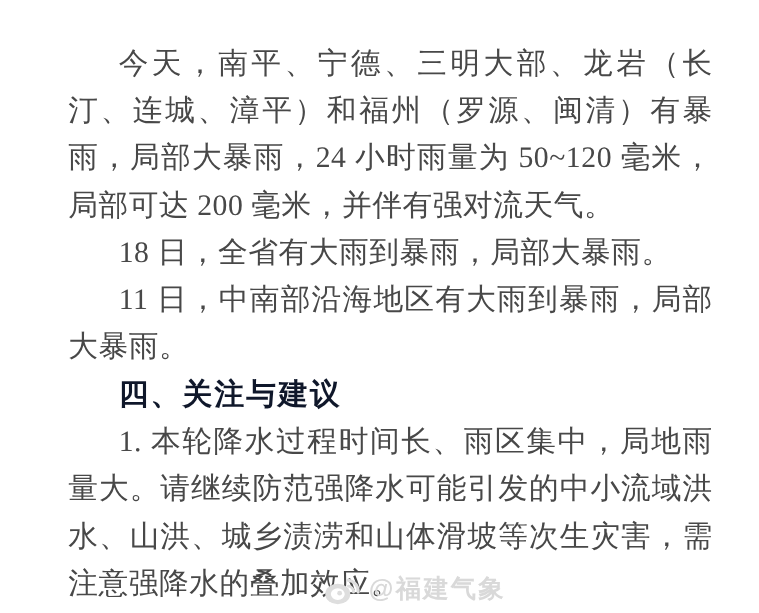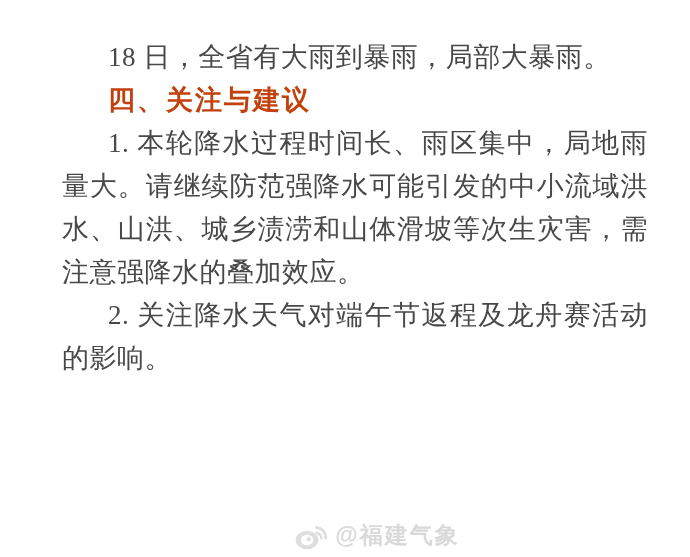--- a/index.html
+++ b/index.html
@@ -26,21 +26,21 @@
     letter-spacing: 0.5px;
   }
   .doc p {
     margin: 0;
     padding: 0;
     text-indent: 1.7em;
   }
   .doc p.heading {
     font-family: "Liberation Sans", sans-serif;
     font-weight: bold;
-    color: #c2410c;
+    color: #0f172a;
     text-align: left;
     letter-spacing: 2px;
   }
   .watermark {
     position: absolute;
     left: 50%;
     bottom: 6px;
     transform: translateX(-50%);
     display: flex;
     align-items: center;
@@ -57,21 +57,23 @@
   .watermark .wicon {
     width: 34px;
     height: 32px;
     display: block;
   }
 </style>
 </head>
 <body>
 
 <div class="doc">
+  <p>今天，南平、宁德、三明大部、龙岩（长汀、连城、漳平）和福州（罗源、闽清）有暴雨，局部大暴雨，24 小时雨量为 50~120 毫米，局部可达 200 毫米，并伴有强对流天气。</p>
   <p>18 日，全省有大雨到暴雨，局部大暴雨。</p>
+  <p>11 日，中南部沿海地区有大雨到暴雨，局部大暴雨。</p>
   <p class="heading">四、关注与建议</p>
   <p>1. 本轮降水过程时间长、雨区集中，局地雨量大。请继续防范强降水可能引发的中小流域洪水、山洪、城乡渍涝和山体滑坡等次生灾害，需注意强降水的叠加效应。</p>
   <p>2. 关注降水天气对端午节返程及龙舟赛活动的影响。</p>
 </div>
 
 <div class="watermark">
   <svg class="wicon" viewBox="0 0 40 38" aria-hidden="true">
 
     <ellipse cx="15" cy="25" rx="13.5" ry="11" fill="#dedede"></ellipse>
     <ellipse cx="15" cy="25" rx="7.5" ry="6.3" fill="#ffffff"></ellipse>

